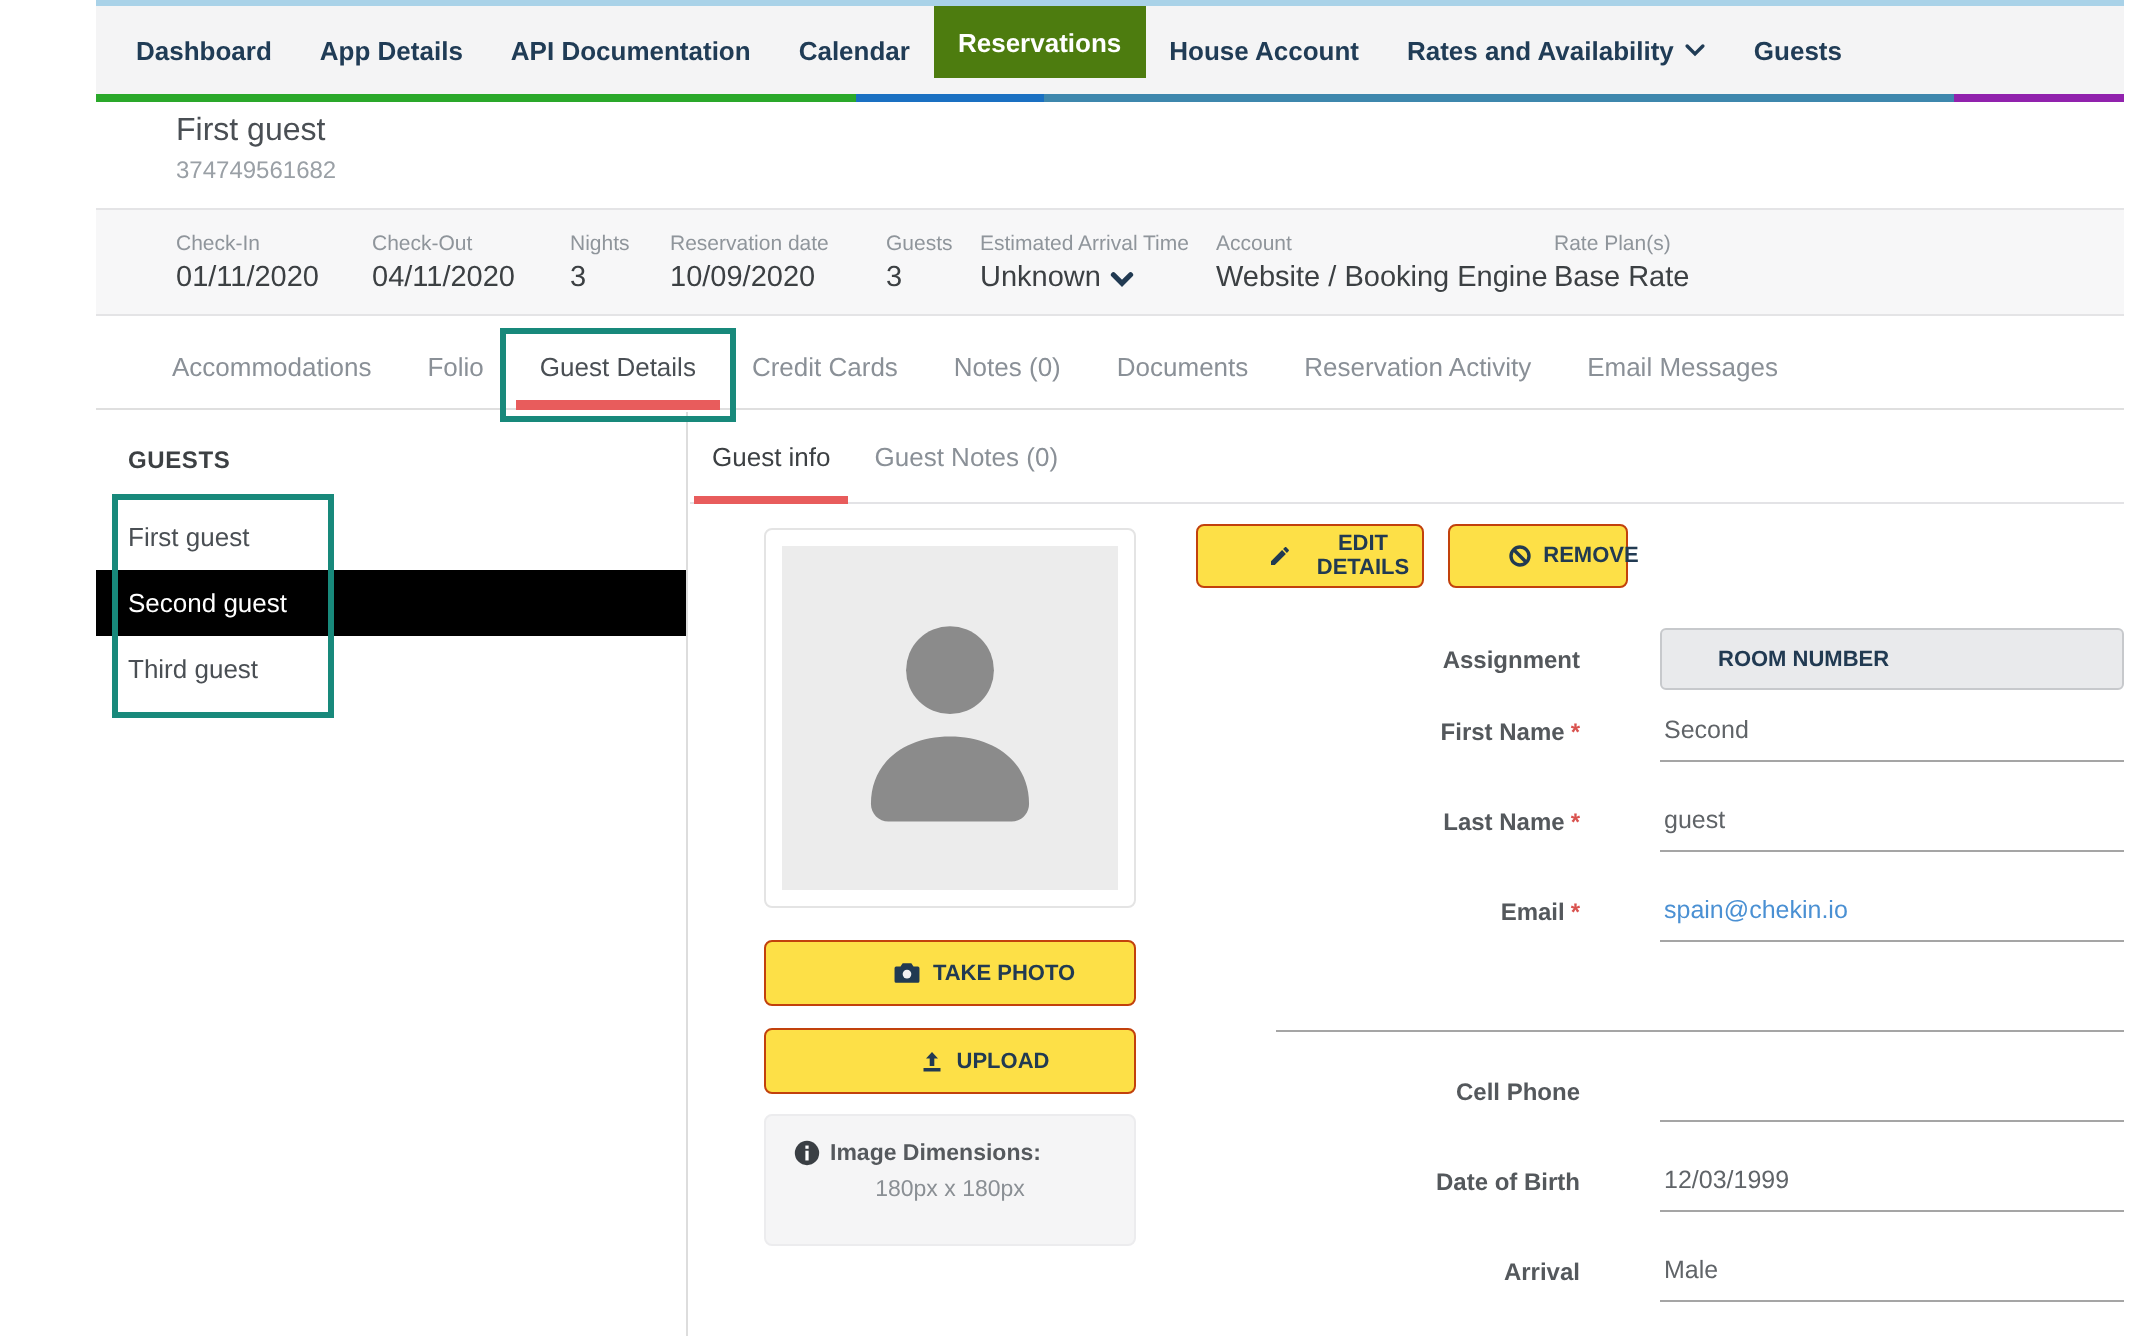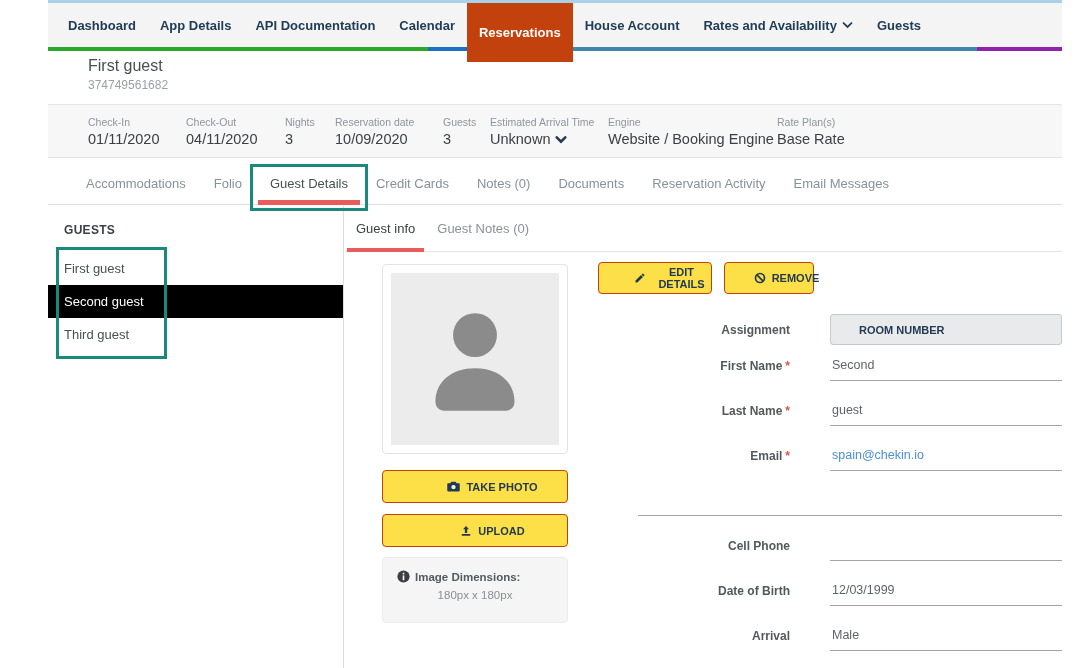--- a/index.html
+++ b/index.html
@@ -15,21 +15,21 @@
   .topline { position:absolute; left:48px; top:0; width:1014px; height:3px; background:#a9d2e8; }
   .navbar {
     position:absolute; left:48px; top:3px; width:1014px; height:44px;
     background:#f4f4f5; display:flex; align-items:stretch; z-index:2;
   }
   .nav-item {
     display:flex; align-items:center; gap:5px; padding:0 12px;
     font-size:13px; font-weight:bold; color:#203c56; cursor:pointer; white-space:nowrap;
   }
   .nav-item:first-child { margin-left:8px; }
-  .nav-item.active { background:#c2410c; color:#fff; height:59px; }
+  .nav-item.active { background:#4d7c0f; color:#fff; height:36px; }
   .nav-underline { position:absolute; left:48px; top:47px; width:1014px; height:4px; display:flex; z-index:1; }
   .seg-green { width:380px; background:#2aa82a; }
   .seg-blue  { width:94px;  background:#1a70c2; }
   .seg-steel { width:455px; background:#3e87ad; }
   .seg-purple{ flex:1;      background:#9122ad; }
   .chev { display:inline-block; }
   
   .page-title { position:absolute; left:88px; top:57px; font-size:16px; color:#4a4f54; }
   .page-id    { position:absolute; left:88px; top:78px; font-size:12px; color:#9aa0a6; }
   
@@ -201,21 +201,21 @@
       <span class="sum-value">
         <span>Unknown</span>
         <span class="icon sum-chev">
           <svg width="12" height="9" viewBox="0 0 14 10">
               <path d="M2 2.5l5 5 5-5" fill="none" stroke="currentColor" stroke-width="3" stroke-linecap="round"></path>
             </svg>
         </span>
       </span>
     </div>
     <div class="sum-field w7">
-      <span class="sum-label">Engine</span>
+      <span class="sum-label">Account</span>
       <span class="sum-value">Website / Booking Engine</span>
     </div>
     <div class="sum-field">
       <span class="sum-label">Rate Plan(s)</span>
       <span class="sum-value">Base Rate</span>
     </div>
   </div>
 
   <div class="tabs">
     <div class="tab">

